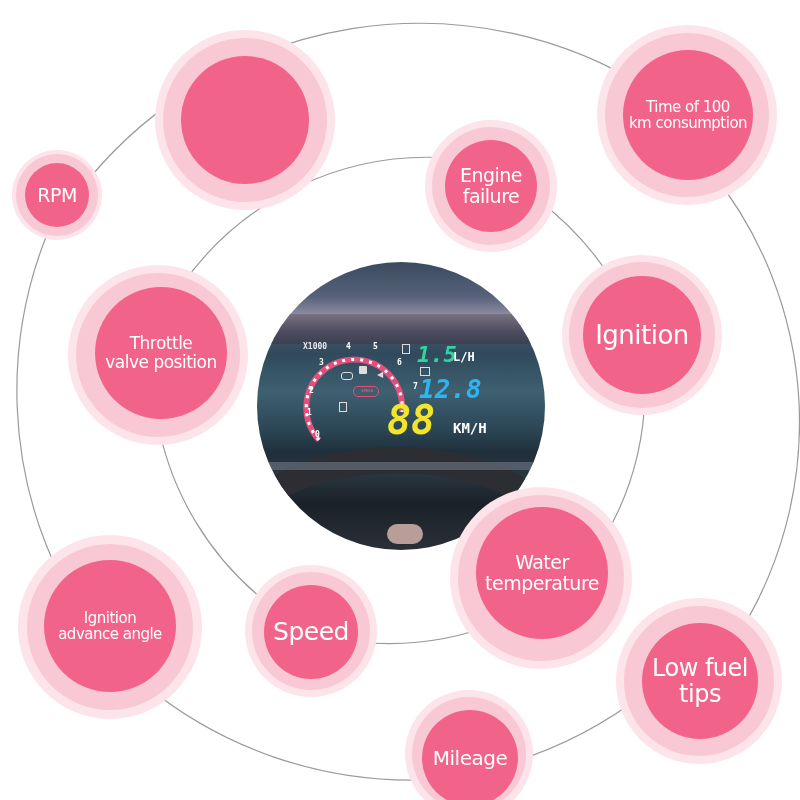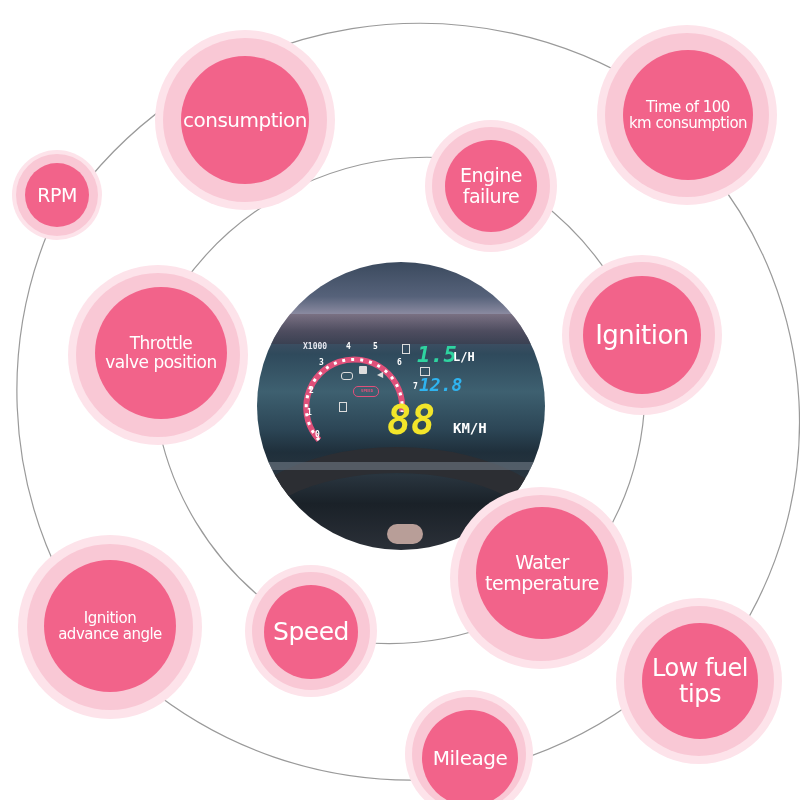--- a/index.html
+++ b/index.html
@@ -56,31 +56,30 @@
   </div>
   <div style="position:absolute;left:84px;top:110px;width:10px;height:6px;border:1.5px solid #ddd;border-radius:3px;"></div>
   <div style="position:absolute;left:102px;top:104px;width:8px;height:8px;background:#ddd;border-radius:1px;"></div>
   <div style="position:absolute;left:120px;top:108px;font-size:8px;color:#ddd;">◀</div>
   <div style="position:absolute;left:82px;top:140px;width:6px;height:8px;border:1.5px solid #ddd;"></div>
   <div style="position:absolute;left:145px;top:82px;width:6px;height:8px;border:1.5px solid #ddd;"></div>
   <div style="position:absolute;left:163px;top:105px;width:8px;height:7px;border:1.5px solid #ddd;"></div>
 
   <div class="hud-text" style="left:160px;top:80px;font-size:22px;color:#2fd4a0;font-style:italic;">1.5</div>
   <div class="hud-text" style="left:196px;top:88px;font-size:12px;color:#fff;">L/H</div>
-  <div class="hud-text" style="left:162px;top:112px;font-size:18px;color:#2fb4f0;font-style:italic;">12.8</div>
+  <div class="hud-text" style="left:162px;top:112px;font-size:26px;color:#2fb4f0;font-style:italic;">12.8</div>
   <div class="hud-text" style="left:130px;top:136px;font-size:40px;line-height:44px;color:#f2e52a;font-style:italic;">88</div>
   <div class="hud-text" style="left:196px;top:158px;font-size:14px;color:#fff;">KM/H</div>
 </div>
 
 <div>
   <div class="halo" style="left:155px;top:30px;width:180px;height:180px;"></div>
   <div class="halo2" style="left:163px;top:38px;width:164px;height:164px;"></div>
   <div class="core" style="left:181px;top:56px;width:128px;height:128px;font-size:20px;">
     <div>
-        <span>consumption</span>
       </div>
   </div>
 </div>
 
 <div>
   <div class="halo" style="left:12px;top:150px;width:90px;height:90px;"></div>
   <div class="halo2" style="left:16px;top:154px;width:82px;height:82px;"></div>
   <div class="core" style="left:25px;top:163px;width:64px;height:64px;font-size:19px;">
     <span>RPM</span>
   </div>

